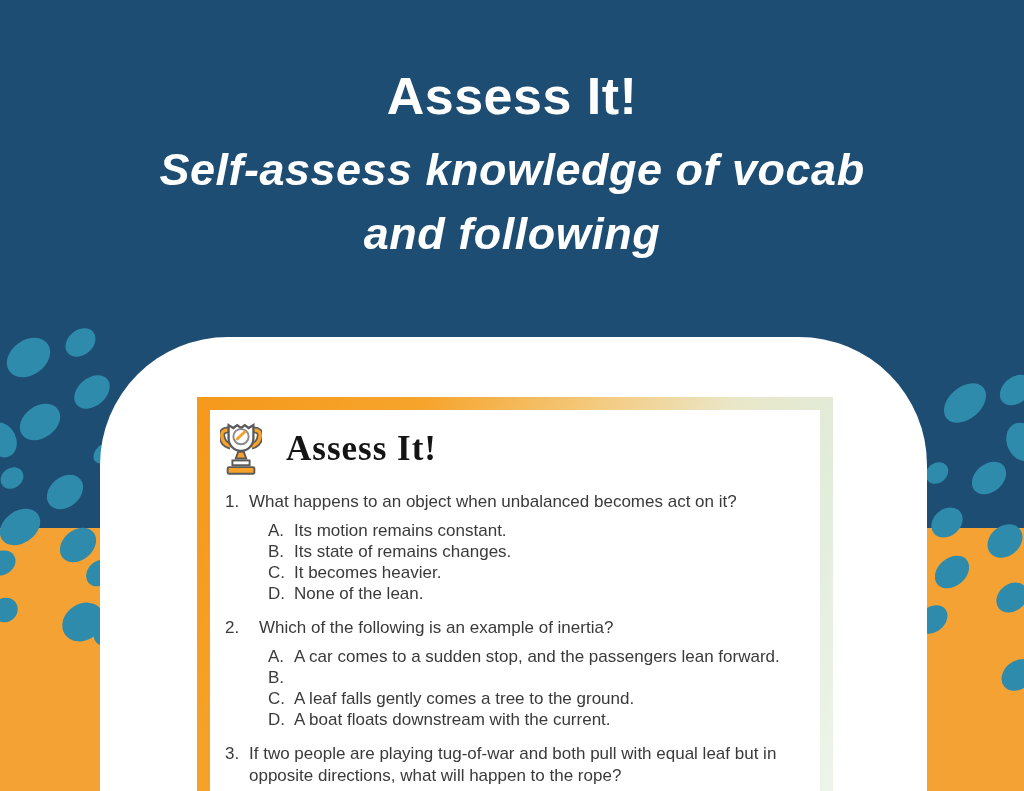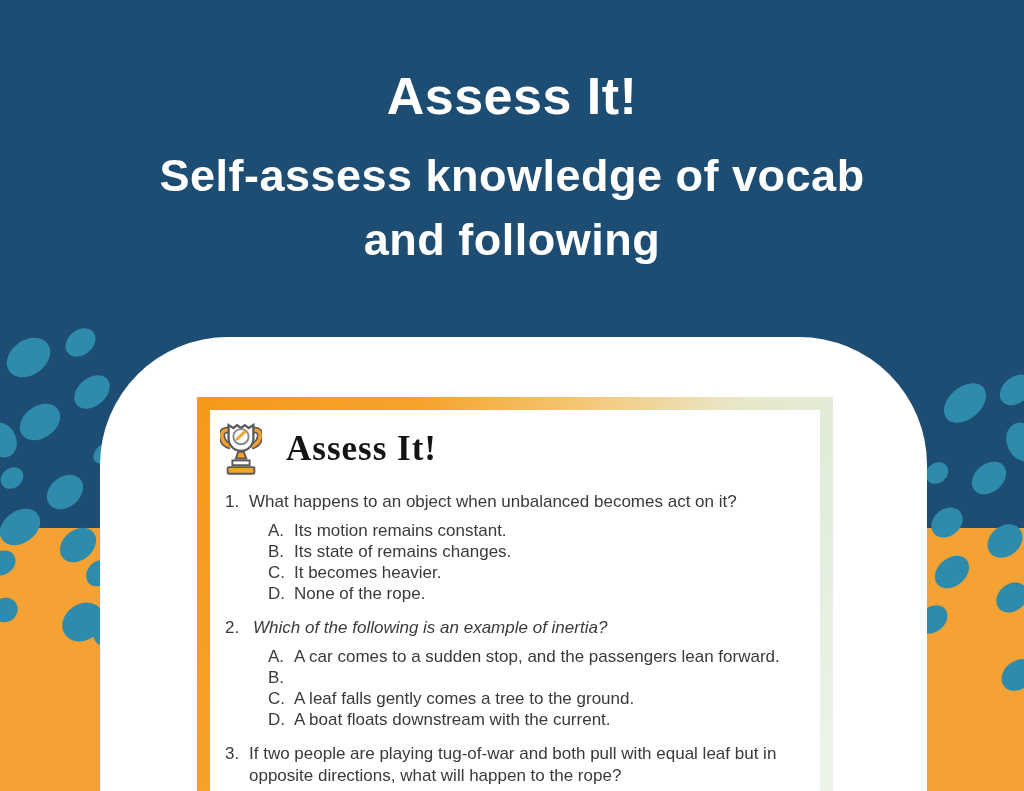--- a/index.html
+++ b/index.html
@@ -21,21 +21,21 @@
     border-radius:50%;
   }
 
   
   .hero {
     position:absolute; left:0; top:66px; width:1024px;
     text-align:center; color:#ffffff; font-weight:bold;
     letter-spacing:0.5px;
   }
   .hero-title   { font-size:52px; line-height:60px; }
-  .hero-sub     { font-size:45px; line-height:64px; margin-top:18px; }
+  .hero-sub     { font-size:45px; line-height:64px; margin-top:12px;font-style:italic; }
 
   
   .card {
     position:absolute; left:100px; top:337px; width:827px; height:454px;
     background:#ffffff;
     border-radius:128px 128px 0 0;
   }
 
   
   .sheet-frame {
@@ -55,21 +55,21 @@
   .sheet-heading {
     font-family:"Liberation Serif", serif;
     font-weight:bold; font-size:35px; color:#141414;
     margin-left:24px; letter-spacing:1px;
   }
 
   .questions { margin:8px 0 0 15px; font-size:17px; color:#3a3a3a; }
   .q-row { display:flex; margin-top:13px; line-height:22px; }
   .q-num { width:24px; flex:0 0 auto; }
   .q-text { max-width:565px; }
-  .q-text.extra-gap { margin-left:4px;font-style:italic; }
+  .q-text.extra-gap { margin-left:10px; }
   .opts { margin:7px 0 0 43px; }
   .opt-row { display:flex; line-height:21px; }
   .opt-letter { width:26px; flex:0 0 auto; }
 </style>
 </head>
 <body>
 
 <div class="band-navy"></div>
 <div class="band-orange"></div>
 
@@ -153,21 +153,21 @@
         <div class="opt-row">
           <span class="opt-letter">B.</span>
           <span>Its state of remains changes.</span>
         </div>
         <div class="opt-row">
           <span class="opt-letter">C.</span>
           <span>It becomes heavier.</span>
         </div>
         <div class="opt-row">
           <span class="opt-letter">D.</span>
-          <span>None of the rope.</span>
+          <span>None of the lean.</span>
         </div>
       </div>
 
       <div class="q-row">
         <span class="q-num">2.</span>
         <span class="q-text extra-gap">Which of the following is an example of inertia?</span>
       </div>
       <div class="opts">
         <div class="opt-row">
           <span class="opt-letter">A.</span>

